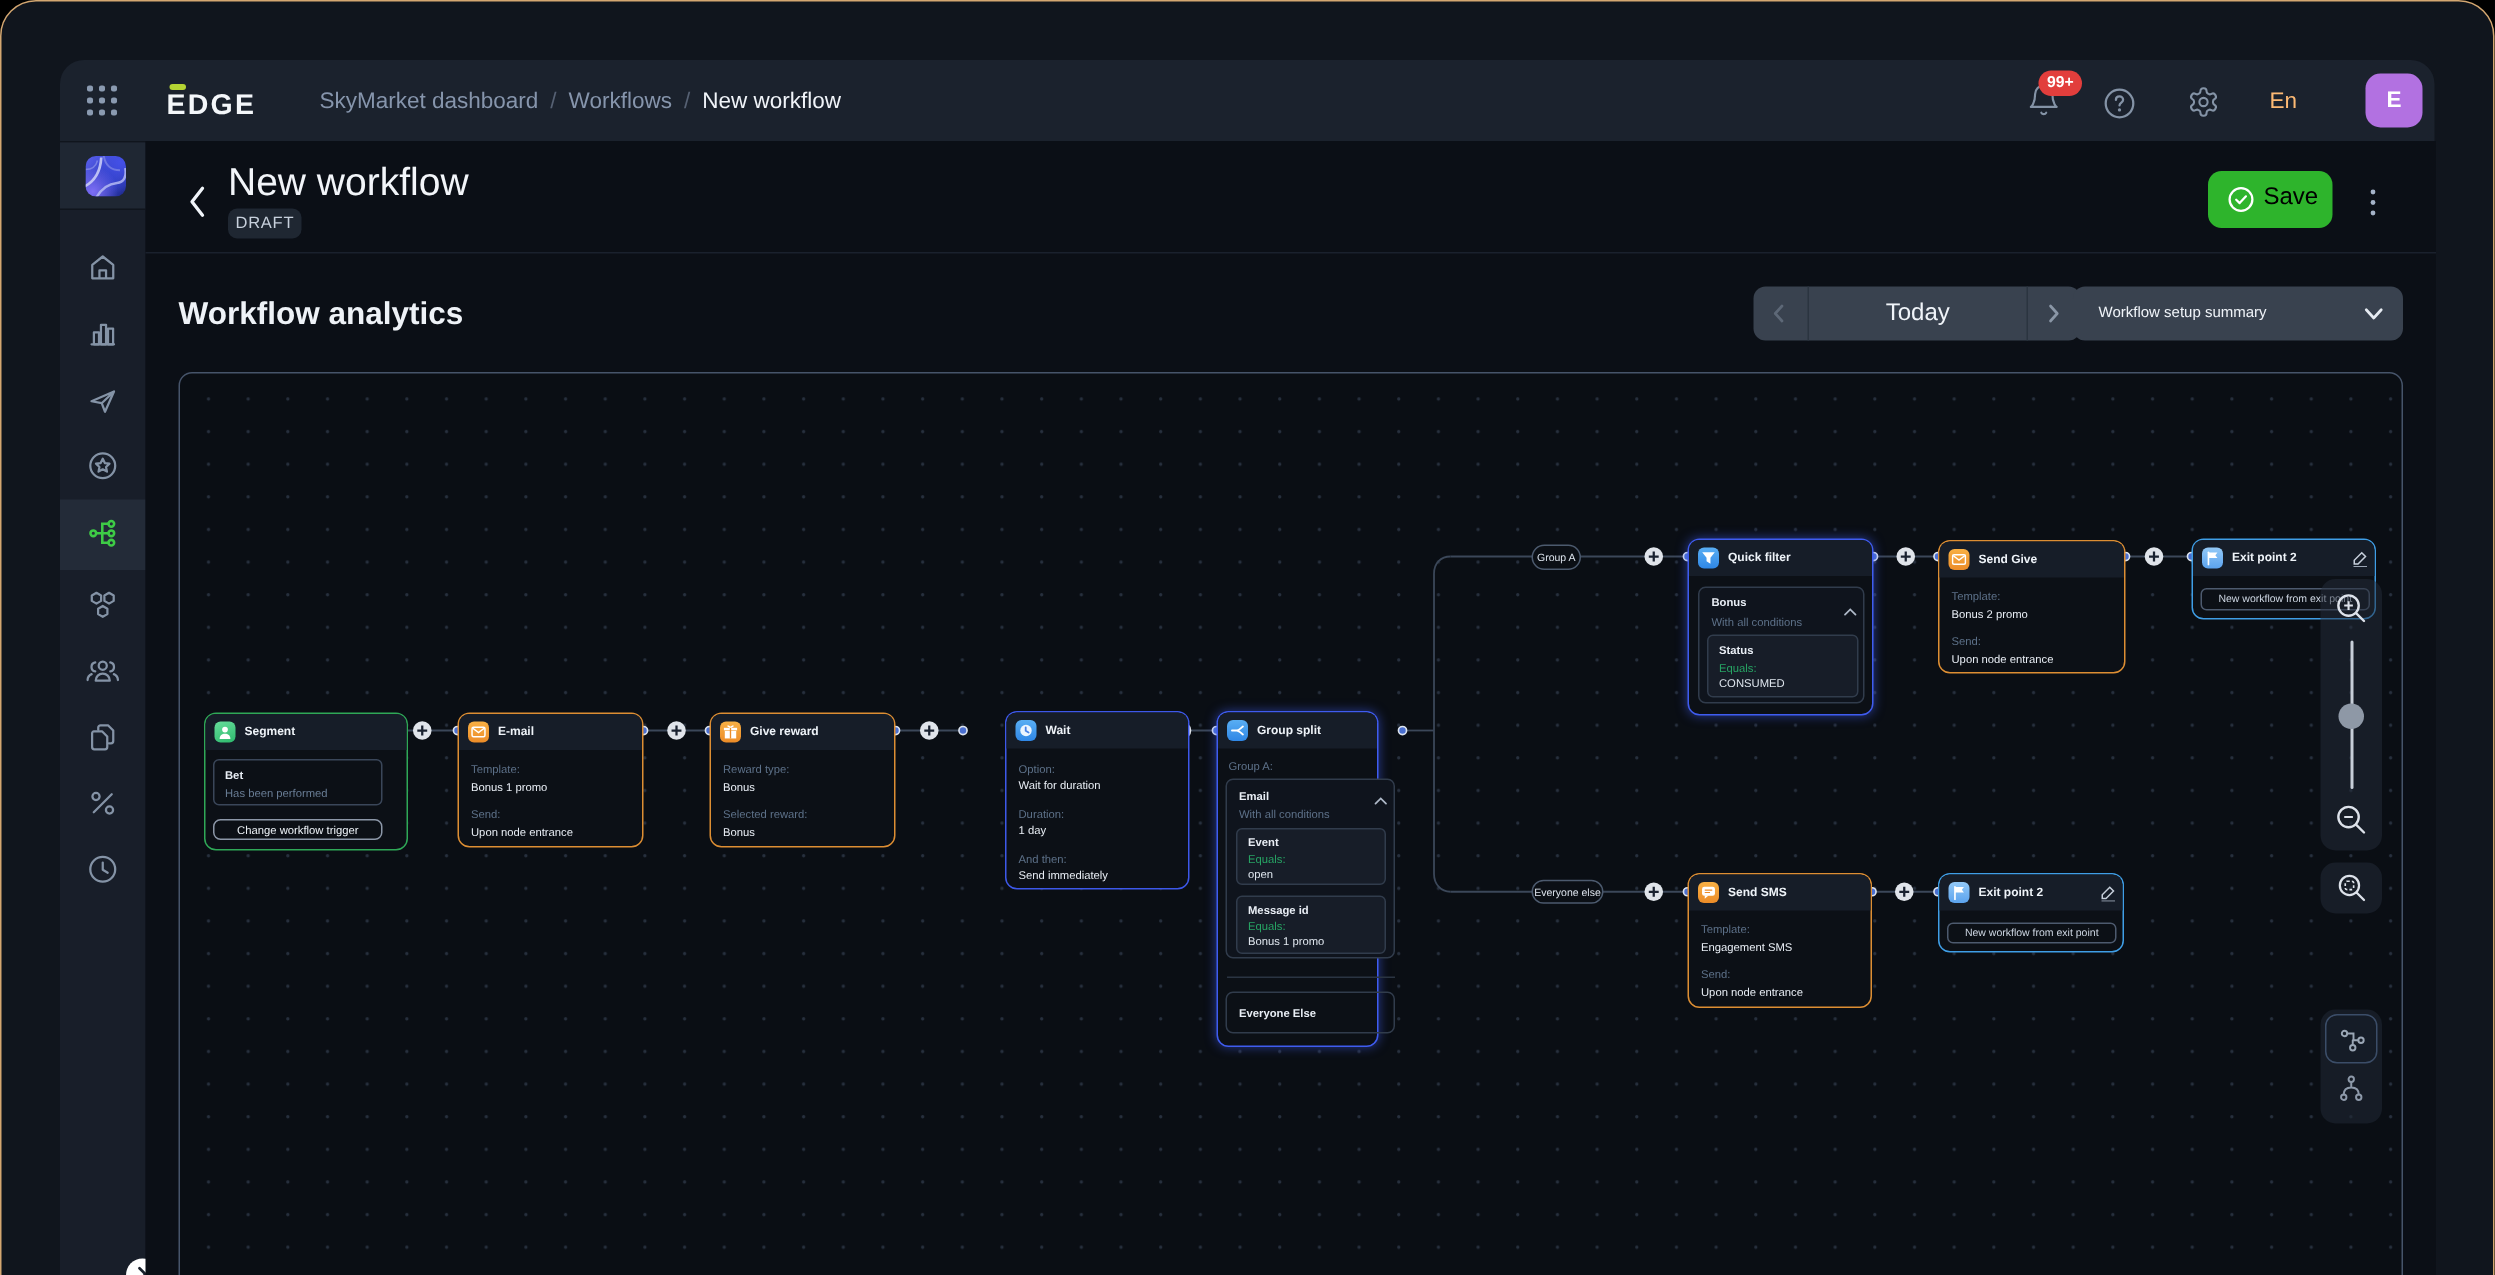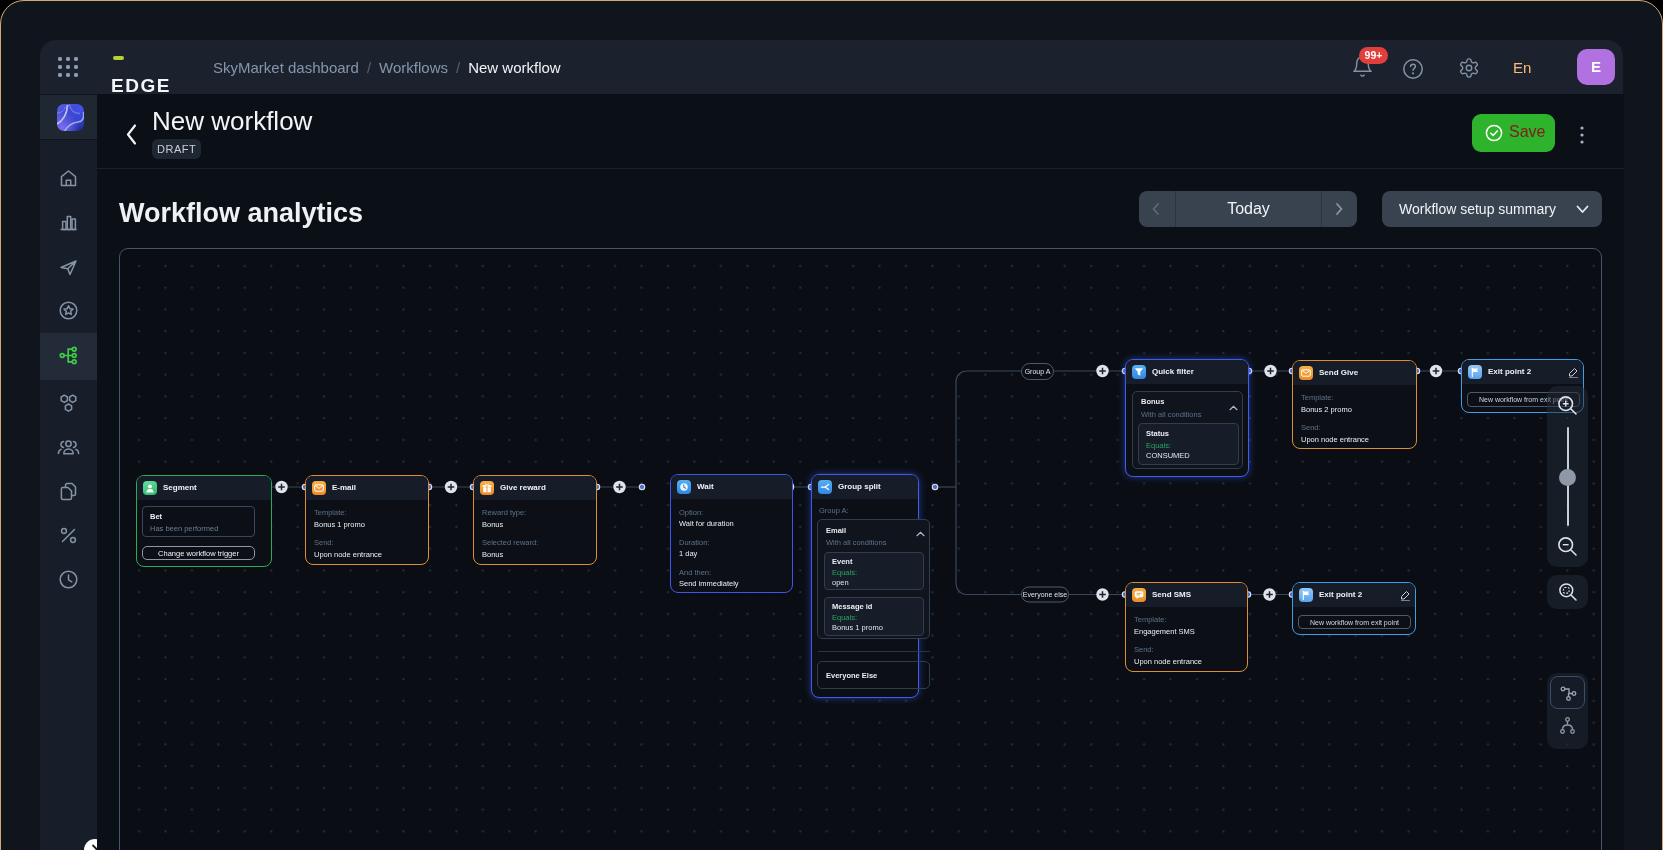--- a/index.html
+++ b/index.html
@@ -51,21 +51,21 @@
         <rect x="9" y="9" width="4" height="4" rx="1.4"></rect>
         <rect x="17" y="9" width="4" height="4" rx="1.4"></rect>
       <rect x="1" y="17" width="4" height="4" rx="1.4"></rect>
         <rect x="9" y="17" width="4" height="4" rx="1.4"></rect>
         <rect x="17" y="17" width="4" height="4" rx="1.4"></rect>
     </g>
   </svg>
 
   <div class="abs" style="left:71px;top:17px;width:80px;height:22px;">
     <div class="abs" style="left:1.5px;top:-1px;width:11.5px;height:3.8px;background:#b5d433;border-radius:2px;"></div>
-    <div class="abs" style="left:0;top:18px;font-size:19px;font-weight:800;color:#f4f7fa;letter-spacing:1.5px;">EDGE</div>
+    <div class="abs" style="left:0;top:3px;font-size:19px;font-weight:800;color:#f4f7fa;letter-spacing:1.5px;">EDGE</div>
   </div>
 
   <div class="abs" style="left:173px;top:19px;font-size:15px;color:#8695ac;">SkyMarket dashboard<span style="color:#566173;margin:0 8px">/</span>Workflows<span style="color:#566173;margin:0 8px">/</span><span style="color:#f0f4f9;font-weight:500">New workflow</span></div>
 
   <svg class="abs" style="left:1311px;top:15px" width="23" height="23" viewBox="0 0 24 24">
     <path class="ic" stroke-width="1.7" d="M6 8a6 6 0 0 1 12 0c0 7 3 9 3 9H3s3-2 3-9"></path>
     <path class="ic" stroke-width="1.7" d="M10.3 21a1.94 1.94 0 0 0 3.4 0"></path>
   </svg>
   <div class="abs" style="left:1319px;top:7px;width:29px;height:17px;background:#e23e3c;border-radius:9px;color:#fff;font-size:10.5px;font-weight:700;text-align:center;line-height:17px;">99+</div>
 
@@ -168,44 +168,44 @@
   <svg class="abs" style="left:27px;top:29px" width="15" height="23" viewBox="0 0 15 23">
       <path d="M11 2.5 L4 11.5 L11 20.5" stroke="#f0f4f9" stroke-width="2.2" fill="none" stroke-linecap="round" stroke-linejoin="round"></path>
     </svg>
   <div class="abs" style="left:55px;top:12px;font-size:26px;font-weight:500;color:#f2f5f9;">New workflow</div>
   <div class="abs" style="left:55px;top:45px;height:20px;padding:0 5px;background:#1f2732;border-radius:6px;font-size:11px;color:#c7d0dc;line-height:20px;letter-spacing:0.5px;">DRAFT</div>
   <div class="abs" style="left:1375px;top:20px;width:83px;height:38px;background:#2eb42c;border-radius:9px;">
     <svg class="abs" style="left:13px;top:10px" width="18" height="18" viewBox="0 0 18 18">
       <circle cx="9" cy="9" r="7.6" stroke="#fff" stroke-width="1.5" fill="none"></circle>
       <path d="M5.8 9.2 L8.1 11.4 L12.3 6.9" stroke="#fff" stroke-width="1.5" fill="none" stroke-linecap="round" stroke-linejoin="round"></path>
     </svg>
-    <div class="abs" style="left:37px;top:9px;font-size:16px;color:#7f1d1d;font-weight:500;">Save</div>
+    <div class="abs" style="left:37px;top:9px;font-size:16px;color:#000000;font-weight:500;">Save</div>
   </div>
   <svg class="abs" style="left:1483px;top:31px" width="4" height="20" viewBox="0 0 4 20">
     <circle cx="2" cy="3" r="1.6" fill="#a5b3c8"></circle>
       <circle cx="2" cy="10" r="1.6" fill="#a5b3c8"></circle>
       <circle cx="2" cy="17" r="1.6" fill="#a5b3c8"></circle>
   </svg>
   <div class="abs" style="left:0;top:74px;width:1527px;height:1px;background:#1a212d;"></div>
-  <div class="abs" style="left:22px;top:104px;font-size:27px;font-weight:700;color:#eef2f7;">Workflow analytics</div>
-
-  <div class="abs" style="left:1042px;top:97px;width:218px;height:36px;background:#39424f;border-radius:8px;">
+  <div class="abs" style="left:22px;top:104px;font-size:21px;font-weight:700;color:#eef2f7;">Workflow analytics</div>
+
+  <div class="abs" style="left:1072px;top:97px;width:218px;height:36px;background:#39424f;border-radius:8px;">
     <div class="abs" style="left:36px;top:0;width:1px;height:36px;background:#2b3440;"></div>
     <div class="abs" style="left:182px;top:0;width:1px;height:36px;background:#2b3440;"></div>
     <svg class="abs" style="left:12px;top:11px" width="9" height="14" viewBox="0 0 9 14">
         <path d="M7 2 L2.5 7 L7 12" stroke="#5d6877" stroke-width="1.8" fill="none" stroke-linecap="round" stroke-linejoin="round"></path>
       </svg>
     <svg class="abs" style="left:196px;top:11px" width="9" height="14" viewBox="0 0 9 14">
         <path d="M2 2 L6.5 7 L2 12" stroke="#8a96a6" stroke-width="1.8" fill="none" stroke-linecap="round" stroke-linejoin="round"></path>
       </svg>
     <div class="abs" style="left:37px;top:0;width:145px;text-align:center;font-size:16px;color:#f0f4f9;line-height:36px;">Today</div>
   </div>
 
   <div class="abs" style="left:1285px;top:97px;width:220px;height:36px;background:#39424f;border-radius:8px;">
-    <div class="abs" style="left:17px;top:0;font-size:14px;color:#f0f4f9;line-height:36px;">Workflow setup summary</div>
+    <div class="abs" style="left:17px;top:0;font-size:10px;color:#f0f4f9;line-height:36px;">Workflow setup summary</div>
     <svg class="abs" style="left:194px;top:14px" width="13" height="9" viewBox="0 0 13 9">
         <path d="M1.5 1.5 L6.5 7 L11.5 1.5" stroke="#e6ebf2" stroke-width="1.8" fill="none" stroke-linecap="round" stroke-linejoin="round"></path>
       </svg>
   </div>
 
   <div id="canvas" class="abs" style="left:22px;top:154px;width:1483px;height:625px;border:1.5px solid #46546a;border-radius:9px;
      background-color:#0a0e14;">
     <svg class="abs" style="left:0;top:0" width="1480" height="622" viewBox="0 0 1480 622">
       <defs>
           <pattern id="dots" width="26.45" height="21.75" patternUnits="userSpaceOnUse">

